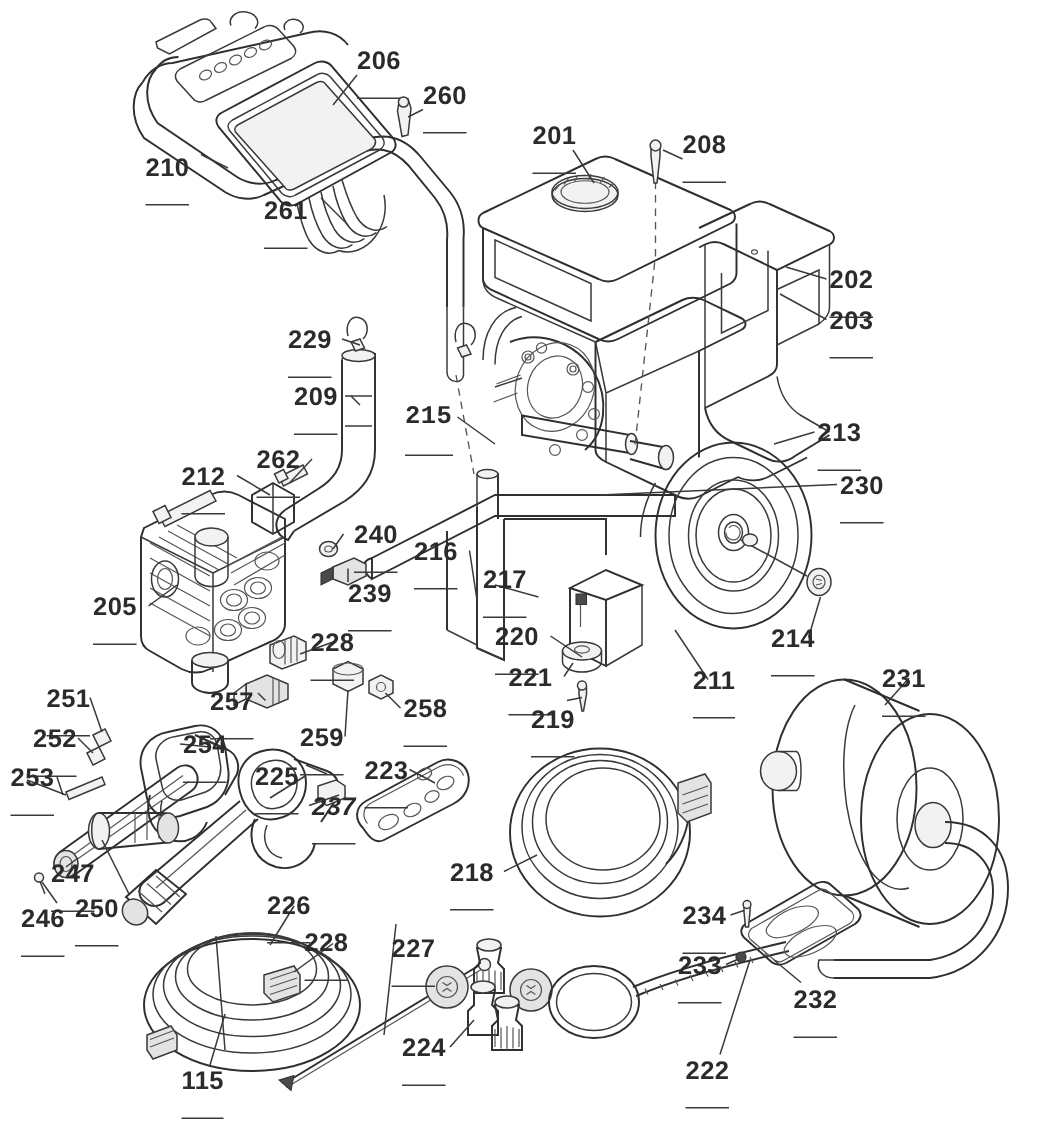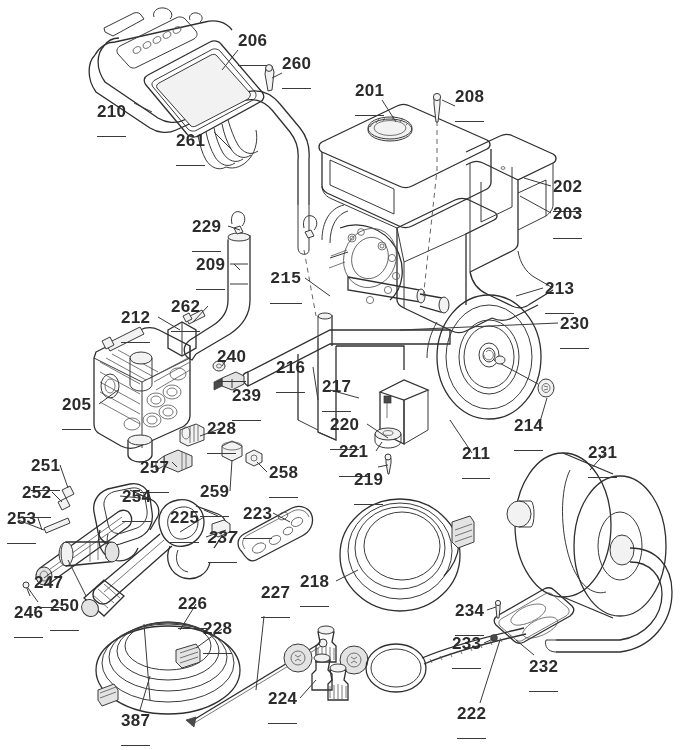--- a/index.html
+++ b/index.html
@@ -509,21 +509,21 @@
       <div class="cal" style="left: 176px; top: 132px;">261</div>
       <div class="cal" style="left: 553px; top: 178px;">202</div>
       <div class="cal" style="left: 553px; top: 205px;">203</div>
       <div class="cal" style="left: 192px; top: 218px;">229</div>
       <div class="cal" style="left: 196px; top: 256px;">209</div>
       <div class="cal" style="left: 270px; top: 270px; font-family: Liberation Mono, monospace;">215</div>
       <div class="cal" style="left: 545px; top: 280px;">213</div>
       <div class="cal" style="left: 560px; top: 315px;">230</div>
       <div class="cal" style="left: 121px; top: 309px;">212</div>
       <div class="cal" style="left: 171px; top: 298px;">262</div>
-      <div class="cal" style="left: 217px; top: 348px; text-align: right;">240</div>
+      <div class="cal" style="left: 236px; top: 348px; text-align: right;">240</div>
       <div class="cal" style="left: 276px; top: 359px;">216</div>
       <div class="cal" style="left: 232px; top: 387px;">239</div>
       <div class="cal" style="left: 62px; top: 396px;">205</div>
       <div class="cal" style="left: 322px; top: 378px;">217</div>
       <div class="cal" style="left: 514px; top: 417px;">214</div>
       <div class="cal" style="left: 207px; top: 420px;">228</div>
       <div class="cal" style="left: 330px; top: 416px;">220</div>
       <div class="cal" style="left: 462px; top: 445px;">211</div>
       <div class="cal" style="left: 339px; top: 443px;">221</div>
       <div class="cal" style="left: 588px; top: 444px;">231</div>
@@ -536,23 +536,23 @@
       <div class="cal" style="left: 122px; top: 488px; text-align: right;">254</div>
       <div class="cal" style="left: 170px; top: 509px;">225</div>
       <div class="cal" style="left: 7px; top: 510px;">253</div>
       <div class="cal" style="left: 243px; top: 505px;">223</div>
       <div class="cal" style="left: 208px; top: 529px; font-style: italic;">237</div>
       <div class="cal" style="left: 300px; top: 573px;">218</div>
       <div class="cal" style="left: 34px; top: 574px;">247</div>
       <div class="cal" style="left: 50px; top: 597px;">250</div>
       <div class="cal" style="left: 14px; top: 604px;">246</div>
       <div class="cal" style="left: 178px; top: 595px;">226</div>
-      <div class="cal" style="left: 261px; top: 584px;">227</div>
+      <div class="cal" style="left: 261px; top: 624px;">227</div>
       <div class="cal" style="left: 203px; top: 620px;">228</div>
       <div class="cal" style="left: 455px; top: 602px;">234</div>
       <div class="cal" style="left: 452px; top: 635px;">233</div>
       <div class="cal" style="left: 529px; top: 658px;">232</div>
       <div class="cal" style="left: 457px; top: 705px;">222</div>
       <div class="cal" style="left: 268px; top: 690px;">224</div>
-      <div class="cal" style="left: 121px; top: 712px;">387</div>
+      <div class="cal" style="left: 121px; top: 712px;">115</div>
     </div>
 
 </div>
 
 </body></html>

